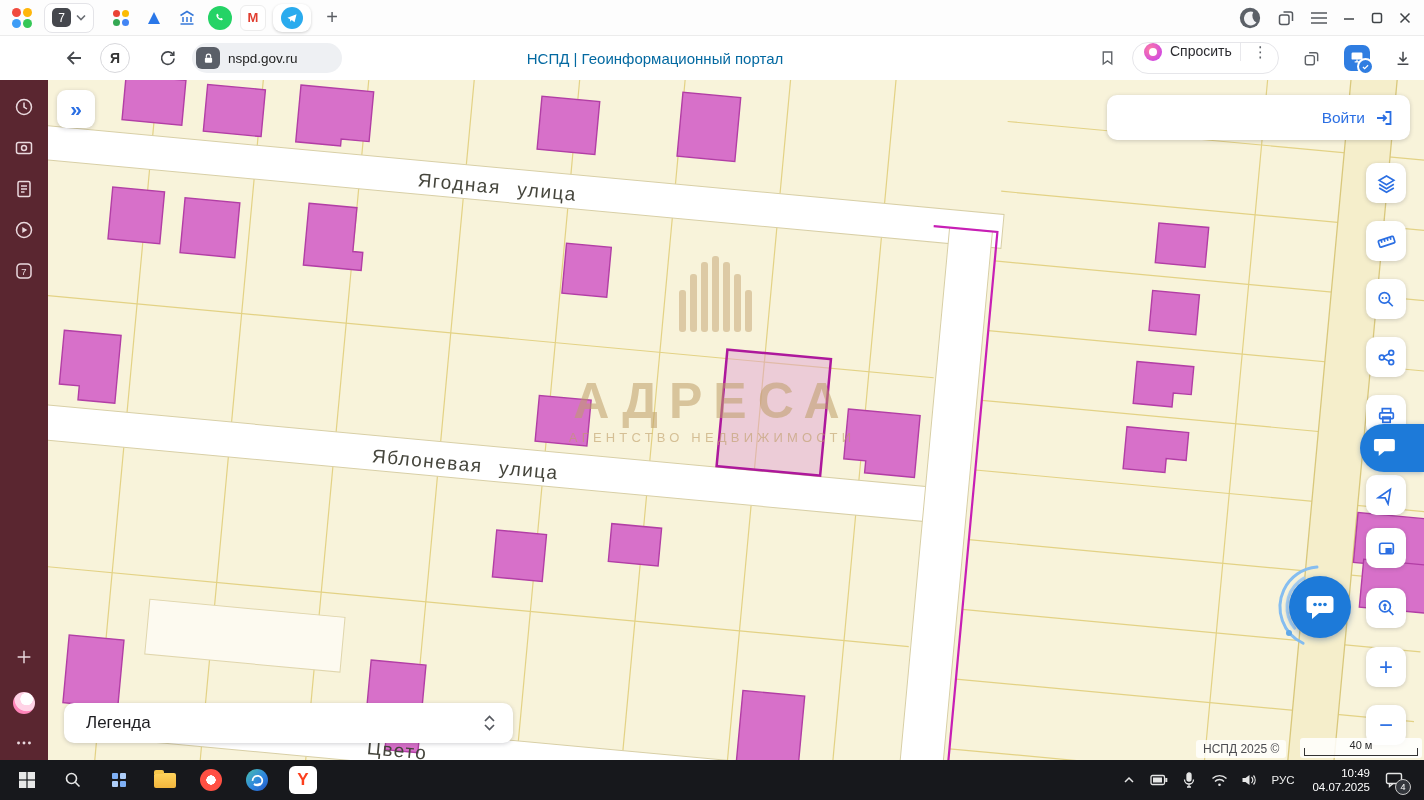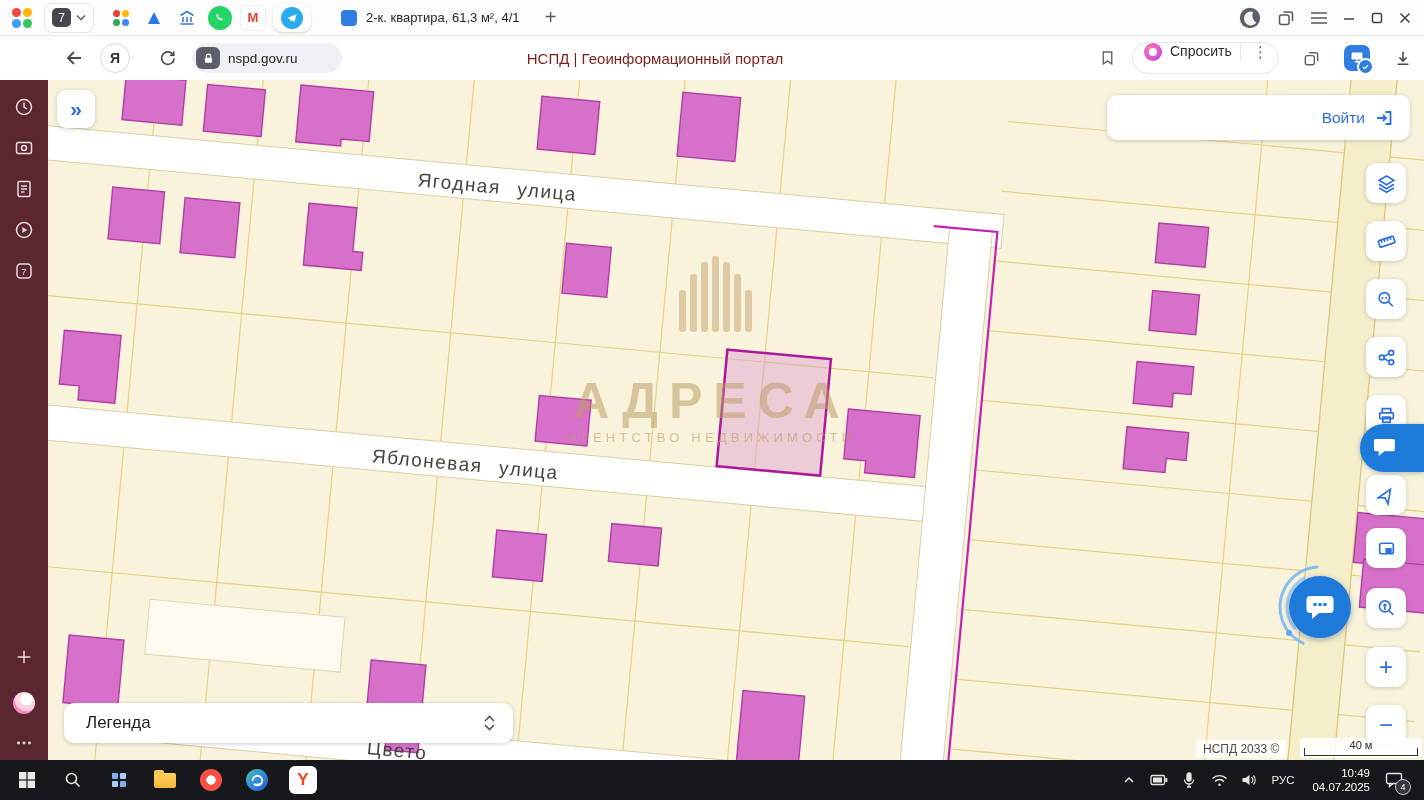--- a/index.html
+++ b/index.html
@@ -23,21 +23,21 @@
   .newtab{font-size:20px;color:#5a5d63;width:26px;text-align:center;flex:0 0 auto;}
   .tb-right{margin-left:auto;display:flex;align-items:center;gap:14px;padding-right:4px;}
 
   
   .toolbar{position:absolute;top:36px;left:0;width:1424px;height:44px;background:#fff;border-bottom:1px solid #e3e5e8;}
   .toolbar .tool{position:absolute;top:7px;height:30px;display:flex;align-items:center;justify-content:center;}
   .ya-circle{width:28px;height:28px;border-radius:50%;border:1px solid #d8d8dc;background:#fff;color:#333;font-size:14px;font-weight:bold;display:flex;align-items:center;justify-content:center;}
   .url-pill{position:absolute;top:7px;left:192px;height:30px;width:150px;background:#eef0f3;border-radius:15px;display:flex;align-items:center;gap:8px;padding:0 5px 0 4px;box-sizing:border-box;}
   .lock-badge{width:24px;height:22px;border-radius:6px;background:#5a5f68;display:flex;align-items:center;justify-content:center;}
   .url-text{font-size:13.5px;color:#222;}
-  .page-title{position:absolute;top:0;left:655px;height:44px;transform:translateX(-50%);display:flex;align-items:center;font-size:15px;color:#7f1d1d;white-space:nowrap;}
+  .page-title{position:absolute;top:0;left:655px;height:44px;transform:translateX(-50%);display:flex;align-items:center;font-size:15px;color:#0369a1;white-space:nowrap;}
   .ask-pill{position:absolute;top:6px;left:1132px;height:32px;border:1px solid #e6e6ea;border-radius:17px;background:#fff;display:flex;align-items:flex-start;gap:8px;padding:0 6px 0 11px;box-sizing:border-box;}
   .spark{width:18px;height:18px;border-radius:50%;background:radial-gradient(circle at 35% 35%, #ff7ba4, #d14ae0 75%);position:relative;}
   .spark::after{content:"";position:absolute;left:5px;top:5px;width:8px;height:8px;border-radius:50%;background:#fff;}
   .ask-label{font-size:14px;color:#2b2b2f;}
   .ask-div{width:1px;height:18px;background:#e8e8ec;}
   .kebab{font-size:15px;color:#5f6368;padding:0 4px;}
   .protect-btn{position:absolute;top:9px;left:1344px;width:26px;height:26px;border-radius:7px;background:#2f7de1;display:flex;align-items:center;justify-content:center;}
   .protect-badge{position:absolute;right:-4px;bottom:-4px;width:13px;height:13px;border-radius:50%;background:#2f7de1;border:2px solid #fff;display:flex;align-items:center;justify-content:center;}
 
   
@@ -133,24 +133,20 @@
       <div class="pin">
         <span class="gmail-card">M</span>
       </div>
       <div class="tg-pill">
         <span class="circle-ic" style="width:22px;height:22px;background:#2aabee;">
           <svg width="14" height="14" viewBox="0 0 20 20">
               <path d="M3.5 9.8L16.5 4.5 13.6 16l-4-3.1-2 2.4-.4-3.6z" fill="#fff"></path>
             </svg>
         </span>
       </div>
-    </div>
-    <div class="active-tab">
-      <span class="favicon"></span>
-      <span class="tab-title">2-к. квартира, 61,3 м², 4/1</span>
     </div>
     <div class="newtab">+</div>
     <div class="tb-right">
       <svg width="24" height="24" viewBox="0 0 26 26">
           <circle cx="13" cy="13" r="11" fill="#5b6067"></circle>
           <path d="M16.5 6.5a7.5 7.5 0 1 0 3.5 11.5 8.6 8.6 0 0 1-3.5-11.5z" fill="#f2f3f5"></path>
         </svg>
       <svg width="20" height="20" viewBox="0 0 20 20" fill="none" stroke="#54585e" stroke-width="1.5">
           <rect x="3.5" y="7" width="9.5" height="9.5" rx="2"></rect>
           <path d="M7.5 4h7a2 2 0 0 1 2 2v7"></path>
@@ -460,21 +456,21 @@
     </div>
 
     <div class="float legend-panel">
       <span class="legend-label">Легенда</span>
       <svg width="13" height="18" viewBox="0 0 13 18" fill="none" stroke="#55585e" stroke-width="1.7">
           <path d="M2 7l4.5-4.5L11 7"></path>
           <path d="M2 11l4.5 4.5L11 11"></path>
         </svg>
     </div>
 
-    <div class="attribution">НСПД 2033 ©</div>
+    <div class="attribution">НСПД 2025 ©</div>
     <div class="scalebar">
       <span>40 м</span>
       <span class="bracket"></span>
     </div>
   </main>
 
   <footer class="taskbar">
     <div class="tb-slot">
       <svg width="18" height="18" viewBox="0 0 18 18">
           <rect x="1" y="1" width="7.4" height="7.4" fill="#e8e8e8"></rect>

